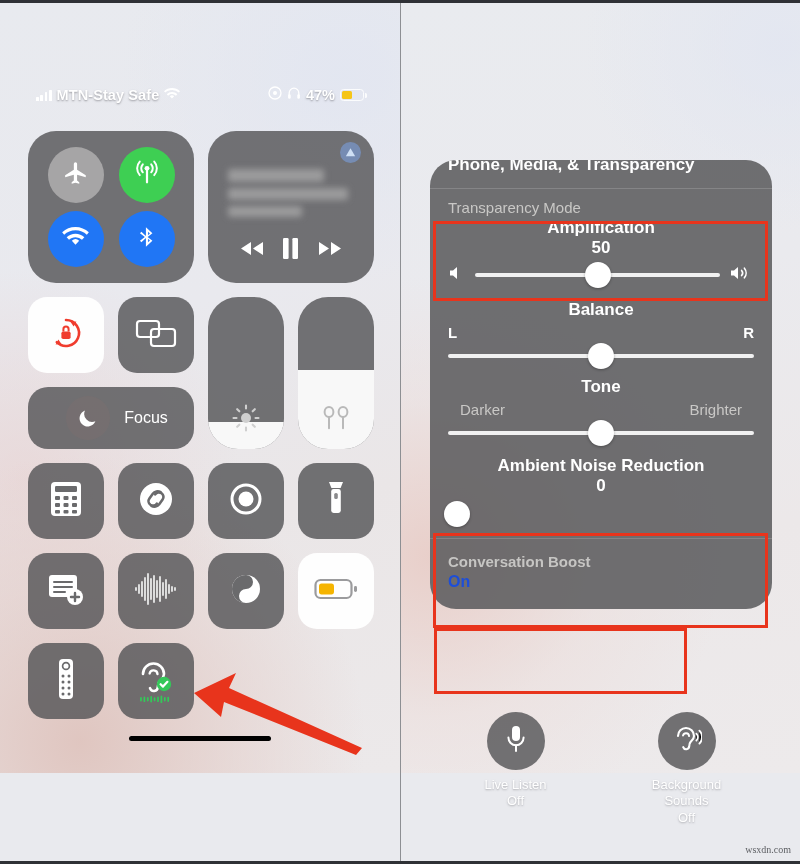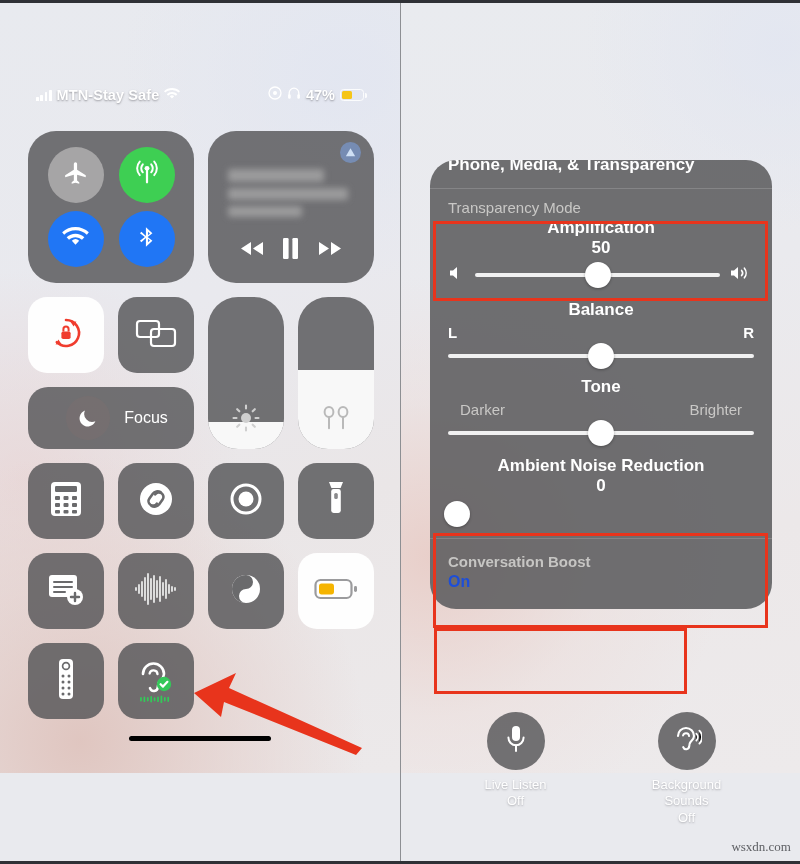--- a/index.html
+++ b/index.html
@@ -137,21 +137,21 @@
   .bb-circ{ width:58px; height:58px; border-radius:50%; background:rgba(92,92,94,.86);
             display:flex; align-items:center; justify-content:center; }
   .bb-lbl{ color:#fff; font-size:13px; font-weight:500; text-align:center; margin-top:7px; line-height:1.25;
            text-shadow:0 1px 2px rgba(110,110,115,.5);}
   .bb-st{ color:#fff; font-size:13px; font-weight:500; text-shadow:0 1px 2px rgba(110,110,115,.5);}
 
   
   .hl{ position:absolute; border:3px solid #e8341c; z-index:25; pointer-events:none; }
 
   
-  .wm{ position:absolute; right:9px; bottom:9px; color:#5e6064; font-size:13px; z-index:45;
+  .wm{ position:absolute; right:9px; bottom:9px; color:#5e6064; font-size:10px; z-index:45;
        font-family:"Liberation Serif", serif; }
 </style>
 </head>
 <body>
 
 <div class="stage">
 
   <div class="panel panel-left">
     <div class="bg bg-left"></div>
 

